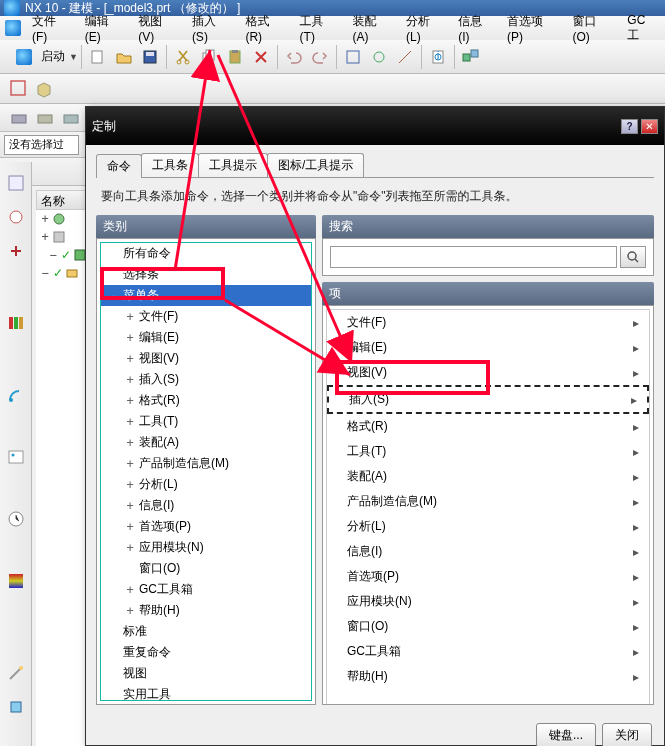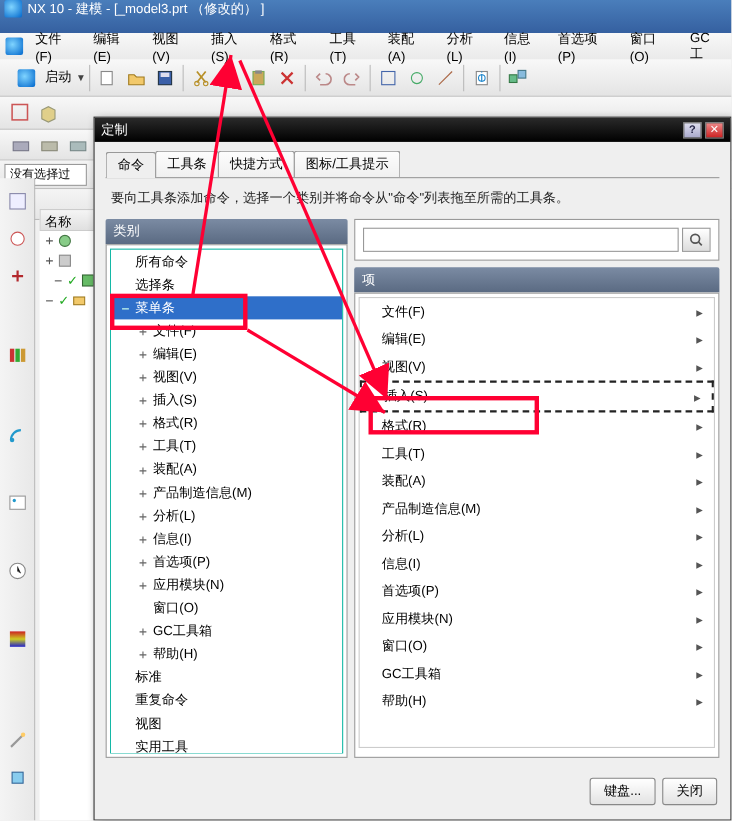--- a/index.html
+++ b/index.html
@@ -1,37 +1,37 @@
 <!DOCTYPE html>
 <html><head>
 <meta charset="utf-8">
 <style>
 *{box-sizing:border-box;margin:0;padding:0;font-family:'Microsoft YaHei',SimSun,sans-serif;font-size:12px}
 body{background:#f0f0f0;width:665px;height:746px;overflow:hidden;position:relative}
-.titlebar{background:linear-gradient(#4a7ebb,#3560a0);height:30px;display:flex;padding:0 4px;color:#fff}
+.titlebar{background:linear-gradient(#4a7ebb,#3560a0);height:16px;display:flex;padding:0 4px;color:#fff}
 .app-icon{width:16px;height:16px;background:radial-gradient(circle at 40% 40%,#7fd4ff,#0066cc);border-radius:2px;margin-right:5px}
 .menubar{background:linear-gradient(#f8f8f8,#eaeaea);height:24px;display:flex;align-items:center;padding:0 2px;gap:2px}
 .menubar span{padding:2px 6px;cursor:default}
 .menu-icon{width:16px;height:16px;background:radial-gradient(circle at 40% 40%,#7fd4ff,#0066cc);border-radius:2px;margin:0 3px}
 .toolbar{background:linear-gradient(#f8f8f8,#e4e4e4);height:34px;display:flex;align-items:center;padding:0 16px;border-bottom:1px solid #bbb}
 .tb-btn{width:22px;height:22px;margin:0 2px;border:1px solid transparent;display:flex;align-items:center;justify-content:center}
 .tb-sep{width:1px;height:24px;background:#bbb;margin:0 3px}
 .toolbar2{background:linear-gradient(#f8f8f8,#e4e4e4);height:30px;display:flex;align-items:center;padding:0 6px;border-bottom:1px solid #bbb}
 .toolbar3{background:linear-gradient(#f8f8f8,#e4e4e4);height:28px;display:flex;align-items:center;padding:0 6px;border-bottom:1px solid #bbb}
 .selfilter{background:#fff;border:1px solid #999;padding:1px 4px;width:75px;height:20px;font-size:11px;overflow:hidden}
 .sidebar{position:absolute;left:0;top:162px;width:32px;bottom:0;background:linear-gradient(90deg,#f4f4f4,#e8e8e8);border-right:1px solid #bbb}
 .sidebar-icon{width:26px;height:26px;margin:8px 3px;border:1px solid transparent;display:flex;align-items:center;justify-content:center}
 .nav-panel{position:absolute;left:36px;top:190px;width:60px;bottom:0;background:#fff}
 .col-header{background:linear-gradient(#f5f5f5,#e0e0e0);height:20px;border:1px solid #ccc;padding:2px 4px}
 .tree-item{padding:2px 4px;display:flex;align-items:center;gap:3px;font-size:11px}
 .tree-exp{font-family:monospace;width:10px;text-align:center;color:#555}
 
 
 .dialog{position:absolute;left:85px;top:106px;width:580px;height:640px;background:#efefef;border:1px solid #333;box-shadow:3px 3px 8px rgba(0,0,0,.5)}
-.dlg-title{background:linear-gradient(#2a2a2a,#000);height:22px;color:#fff;display:flex;align-items:center;padding:0 6px;justify-content:space-between}
+.dlg-title{background:linear-gradient(#2a2a2a,#000);height:38px;color:#fff;display:flex;align-items:center;padding:0 6px;justify-content:space-between}
 .dlg-closex{display:flex;gap:3px}
 .dlg-xbtn{width:17px;height:15px;border:1px solid #888;display:flex;align-items:center;justify-content:center;font-size:10px}
 .xred{background:linear-gradient(#e88,#c22);color:#fff}
 .xq{background:linear-gradient(#dde,#aac);color:#224;font-weight:bold}
 .tabrow{padding:8px 10px 0 10px;display:flex}
 .tab{background:linear-gradient(#fdfdfd,#f0f0f0);border:1px solid #999;border-bottom:none;border-radius:3px 3px 0 0;padding:3px 10px;margin-right:-1px;position:relative}
 .tab.active{background:#efefef;z-index:2;top:1px}
 .tab-underline{border-top:1px solid #999;margin:0 10px}
 .instr{padding:10px 15px;color:#222}
 .panels{display:flex;padding:0 10px 10px 10px;gap:6px;height:500px}
@@ -326,21 +326,21 @@
   <div class="dlg-title">
     <span>定制</span>
     <span class="dlg-closex">
       <span class="dlg-xbtn xq">?</span>
       <span class="dlg-xbtn xred">✕</span>
     </span>
   </div>
   <div class="tabrow">
     <div class="tab active">命令</div>
     <div class="tab">工具条</div>
-    <div class="tab">快捷方式</div>
+    <div class="tab">工具提示</div>
     <div class="tab">图标/工具提示</div>
   </div>
   <div class="tab-underline"></div>
   <div class="instr">要向工具条添加命令，选择一个类别并将命令从"命令"列表拖至所需的工具条。</div>
   <div class="panels">
     <div class="panel" style="flex:0 0 220px">
       <div class="p-header">类别</div>
       <div class="p-body">
         <div class="cat-list" id="catlist">
             <div class="cat-item" style="padding-left: 8px;">
@@ -428,20 +428,21 @@
               <span>视图</span>
             </div>
             <div class="cat-item" style="padding-left: 8px;">
               <span class="cat-exp"></span>
               <span>实用工具</span>
             </div>
           </div>
       </div>
     </div>
     <div class="panel">
+      <div class="p-header">搜索</div>
       <div class="p-body" style="flex:0 0 auto">
         <div class="searchbox">
           <input style="">
           <div class="searchbtn">
               <svg width="14" height="14">
                 <circle cx="6" cy="6" r="4" fill="none" stroke="#555" stroke-width="1.5"></circle>
                 <path d="M9 9l3 3" stroke="#555" stroke-width="1.5"></path>
               </svg>
             </div>
         </div>

